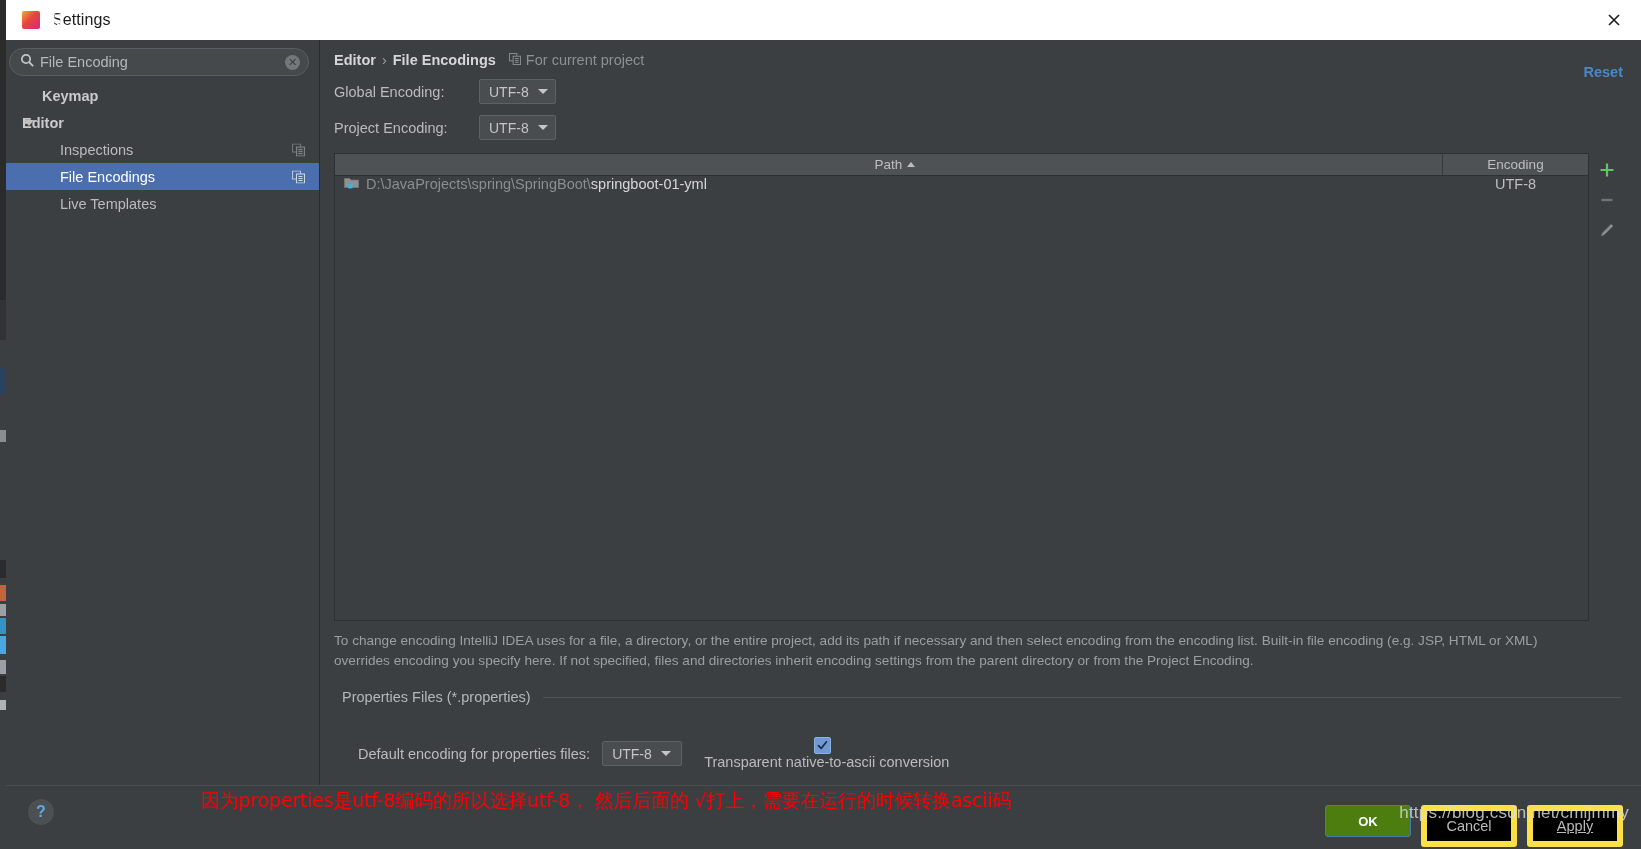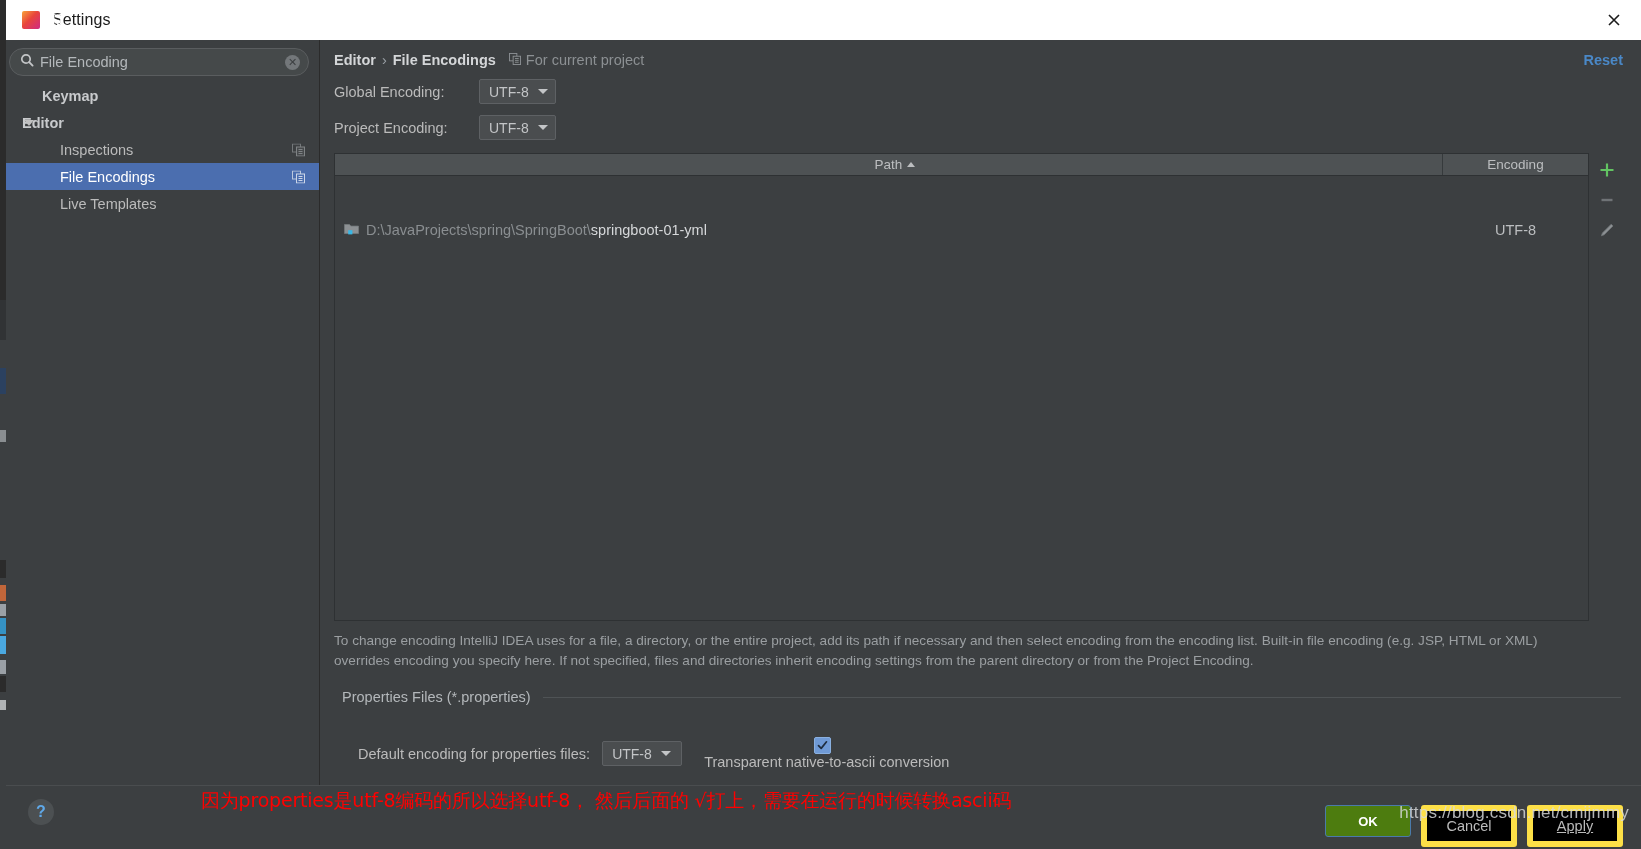--- a/index.html
+++ b/index.html
@@ -173,21 +173,21 @@
   #breadcrumb .sep { color: #9aa0a6; margin: 0 6px; font-weight: normal; }
   #breadcrumb .scope-note {
     color: #8c9093;
     font-weight: normal;
     margin-left: 13px;
     display: flex; align-items: center;
   }
   #breadcrumb .scope-note .ic { margin-right: 5px; }
   #reset-link {
     position: absolute;
-    right: 18px; top: 12px;
+    right: 18px; top: 24px;
     color: #4a88c7;
     font-size: 14.5px;
     font-weight: bold;
     cursor: pointer;
   }
 
   .enc-row {
     display: flex;
     align-items: center;
     margin-top: 11px;
@@ -249,21 +249,21 @@
   #enc-table .th.path { flex: 1 1 auto; border-right: 1px solid #363a3c; padding-left: 13px; }
   #enc-table .th.encoding { flex: 0 0 145px; }
   #enc-table .th .sortarrow {
     margin-left: 5px;
     width: 0; height: 0;
     border-left: 4px solid transparent;
     border-right: 4px solid transparent;
     border-bottom: 5px solid #bcbec0;
   }
   #enc-table .tbody { flex: 1 1 auto; }
-  #enc-table .tr { display:flex; height: 22px; align-items:flex-end;margin-top:40px; }
+  #enc-table .tr { display:flex; height: 22px; align-items:flex-start; }
   #enc-table .td.path {
     flex: 1 1 auto;
     display: flex; align-items: center;
     padding-left: 9px;
     font-size: 14.5px;
     min-width: 0;
   }
   #enc-table .td.path .folder { margin-right: 7px; flex:0 0 auto; }
   #enc-table .td.path .dir { color: #8a8e91; white-space: nowrap; }
   #enc-table .td.path .leaf { color: #d6d8da; white-space: nowrap; }

